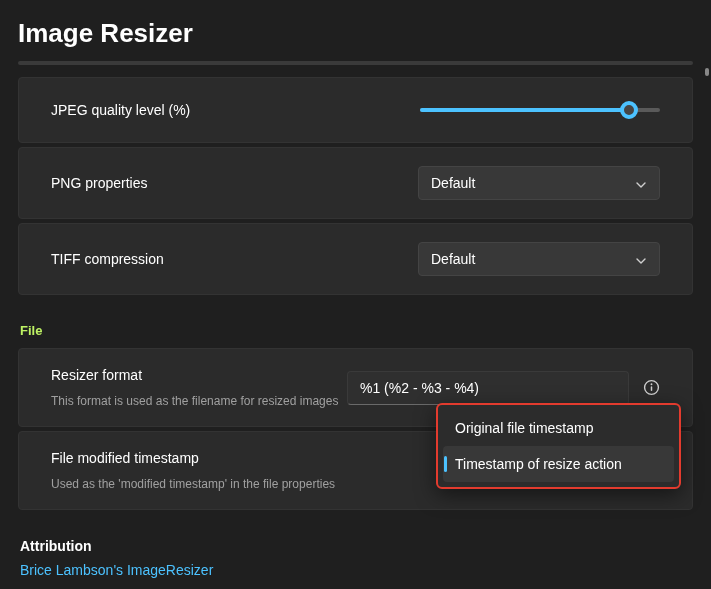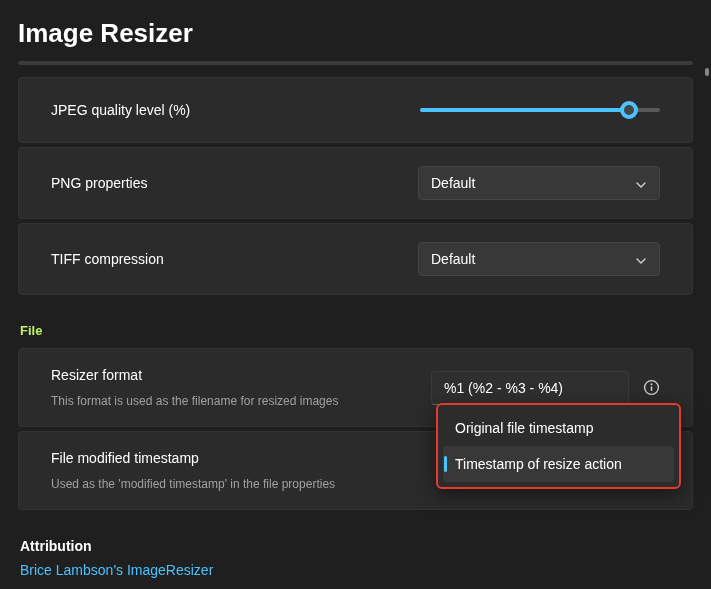--- a/index.html
+++ b/index.html
@@ -107,21 +107,21 @@
   font-weight: 600;
   color: #bef264;
   margin: 28px 0 10px 2px;
 }
 .text-input {
   background: #2f2f2f;
   border: 1px solid #3a3a3a;
   border-bottom: 1px solid #6a6a6a;
   border-radius: 4px;
   padding: 8px 12px;
-  width: 198px;
+  width: 282px;
   color: #fff;
   font-size: 14px;
   outline: none;
 }
 .info-icon-wrap {
   margin-left: 14px;
   display: flex;
   align-items: center;
 }
 .info-icon-wrap svg {

